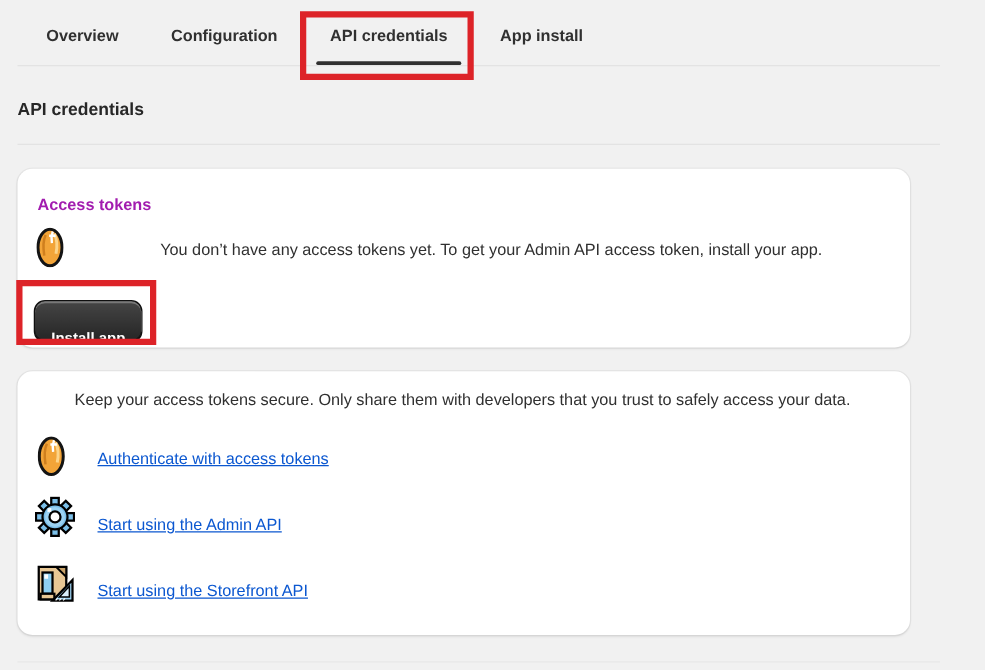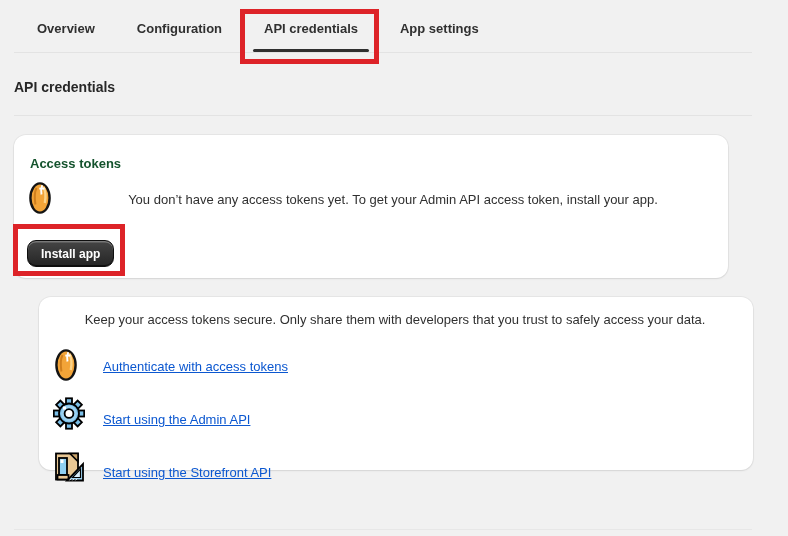--- a/index.html
+++ b/index.html
@@ -25,33 +25,33 @@
 
   .divider{position:absolute;left:14px;width:738px;height:1px;background:#e3e3e3;}
 
   .page-title{position:absolute;left:14px;top:79px;font-size:14px;font-weight:700;color:#272727;}
 
   .card{
     position:absolute;left:14px;width:714px;background:#ffffff;border-radius:12px;
     box-shadow:0 0 0 1px rgba(0,0,0,0.045),0 1px 2px rgba(0,0,0,0.08);
   }
   #card-access-tokens{top:135px;height:143px;}
-  #card-security{top:297px;height:173px;margin-left:25px;}
+  #card-security{top:297px;height:211px;}
 
-  .card-title{position:absolute;left:16px;top:21px;font-size:13px;font-weight:700;color:#14532d;}
+  .card-title{position:absolute;left:16px;top:21px;font-size:13px;font-weight:700;color:#a21caf;}
   .card-msg{position:absolute;font-size:13px;line-height:19px;color:#303030;text-align:center;}
   #card-access-tokens .card-msg{left:64px;top:55px;width:630px;}
   #card-security .card-msg{left:16px;top:13px;width:680px;}
 
   .icon-slot{position:absolute;width:32px;height:33px;}
   .icon-slot svg{display:block;}
 
   .btn-wrap{position:absolute;left:13px;top:105px;}
   .install-btn{
-    position:relative;display:inline-block;height:27px;line-height:27px;padding:0 13px;
+    position:relative;display:inline-block;height:27px;line-height:27px;padding:16px 13px;
     background:linear-gradient(#454545,#252525);
     border:1px solid #0f0f0f;border-radius:9px;box-sizing:border-box;
     box-shadow:inset 0 1.5px 0 rgba(255,255,255,0.28), inset 0 -1px 0 rgba(0,0,0,0.6);
     color:#ffffff;font-size:12px;font-weight:650;cursor:pointer;
   }
   .btn-annotation{
     position:absolute;left:-14px;top:-16px;width:112px;height:52px;box-sizing:border-box;
     border:5px solid #dd2328;pointer-events:none;z-index:5;
   }
 
@@ -63,21 +63,21 @@
 </head>
 <body>
 
 <div class="tabs-row">
   <div class="tab">Overview</div>
   <div class="tab">Configuration</div>
   <div class="tab active">
     <span>API credentials</span>
     <div class="tab-annotation"></div>
   </div>
-  <div class="tab">App settings</div>
+  <div class="tab">App install</div>
 </div>
 
 <div class="divider" style="top:52px;"></div>
 
 <div class="page-title">API credentials</div>
 
 <div class="divider" style="top:115px;"></div>
 
 <div class="card" id="card-access-tokens">
   <div class="card-title">Access tokens</div>

